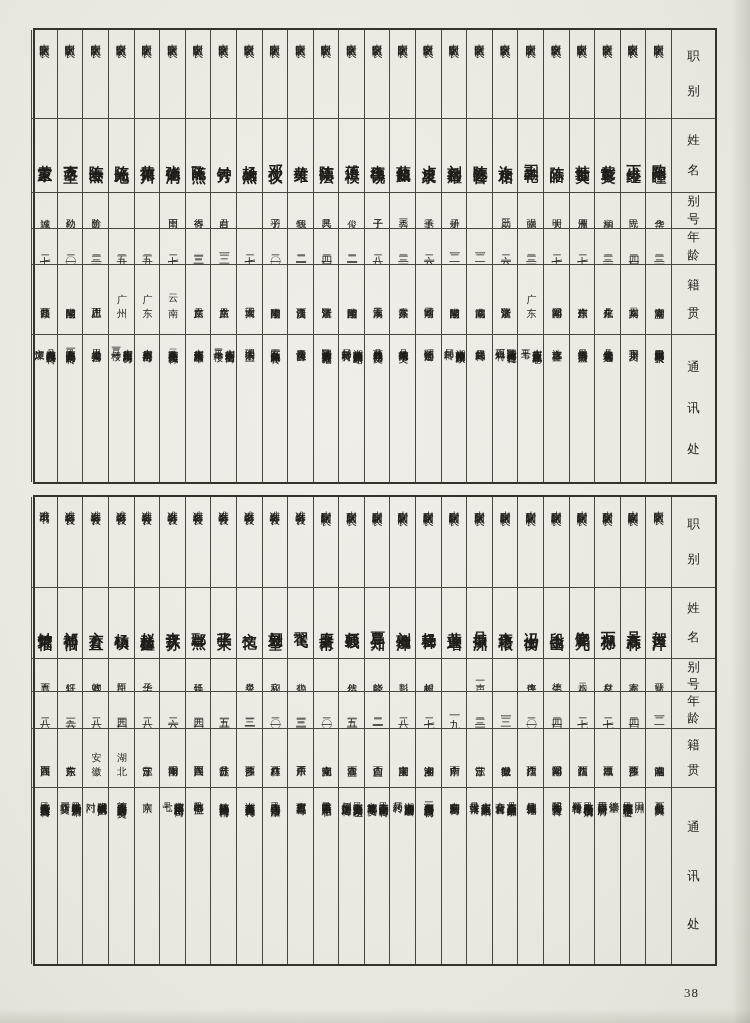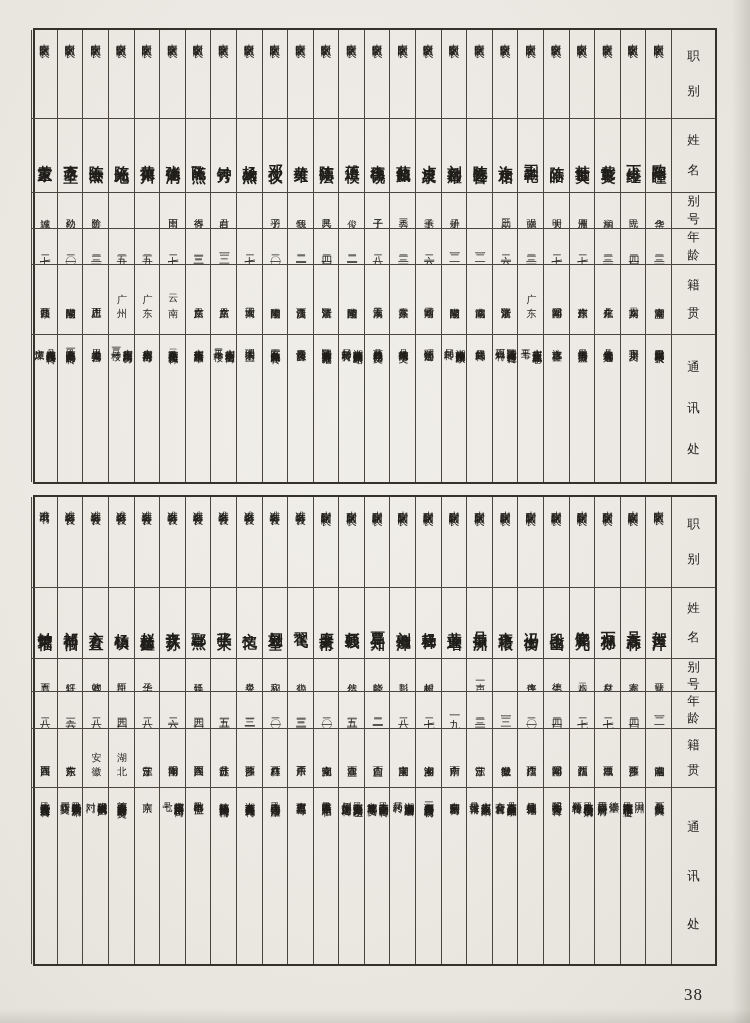--- a/index.html
+++ b/index.html
@@ -45,21 +45,21 @@
   .origin-cell{font-size:10px;}
   .origin-cell .sp2{letter-spacing:14px;}
   .addr-cell{
     align-items:flex-start;padding-top:6px;
     flex-direction:row-reverse;gap:1px;font-size:10px;
   }
   .addr-cell .vtext{letter-spacing:0.5px;}
   .hdr-cell{flex-direction:column;justify-content:space-evenly;font-size:12.5px;}
   .hdr-cell span{display:block;}
   .page-number{
-    position:absolute;left:684px;top:985px;font-size:17px;color:#2a2824;
+    position:absolute;left:684px;top:985px;font-size:13px;color:#2a2824;
     letter-spacing:1px;
   }
   
   .edge-shade{position:absolute;right:0;top:0;width:18px;height:1023px;
     background:linear-gradient(to right, rgba(0,0,0,0), rgba(90,85,75,0.18));}
   .edge-shade-bottom{position:absolute;left:0;bottom:0;width:750px;height:14px;
     background:linear-gradient(to bottom, rgba(0,0,0,0), rgba(90,85,75,0.15));}
 </style>
 </head>
 <body>

